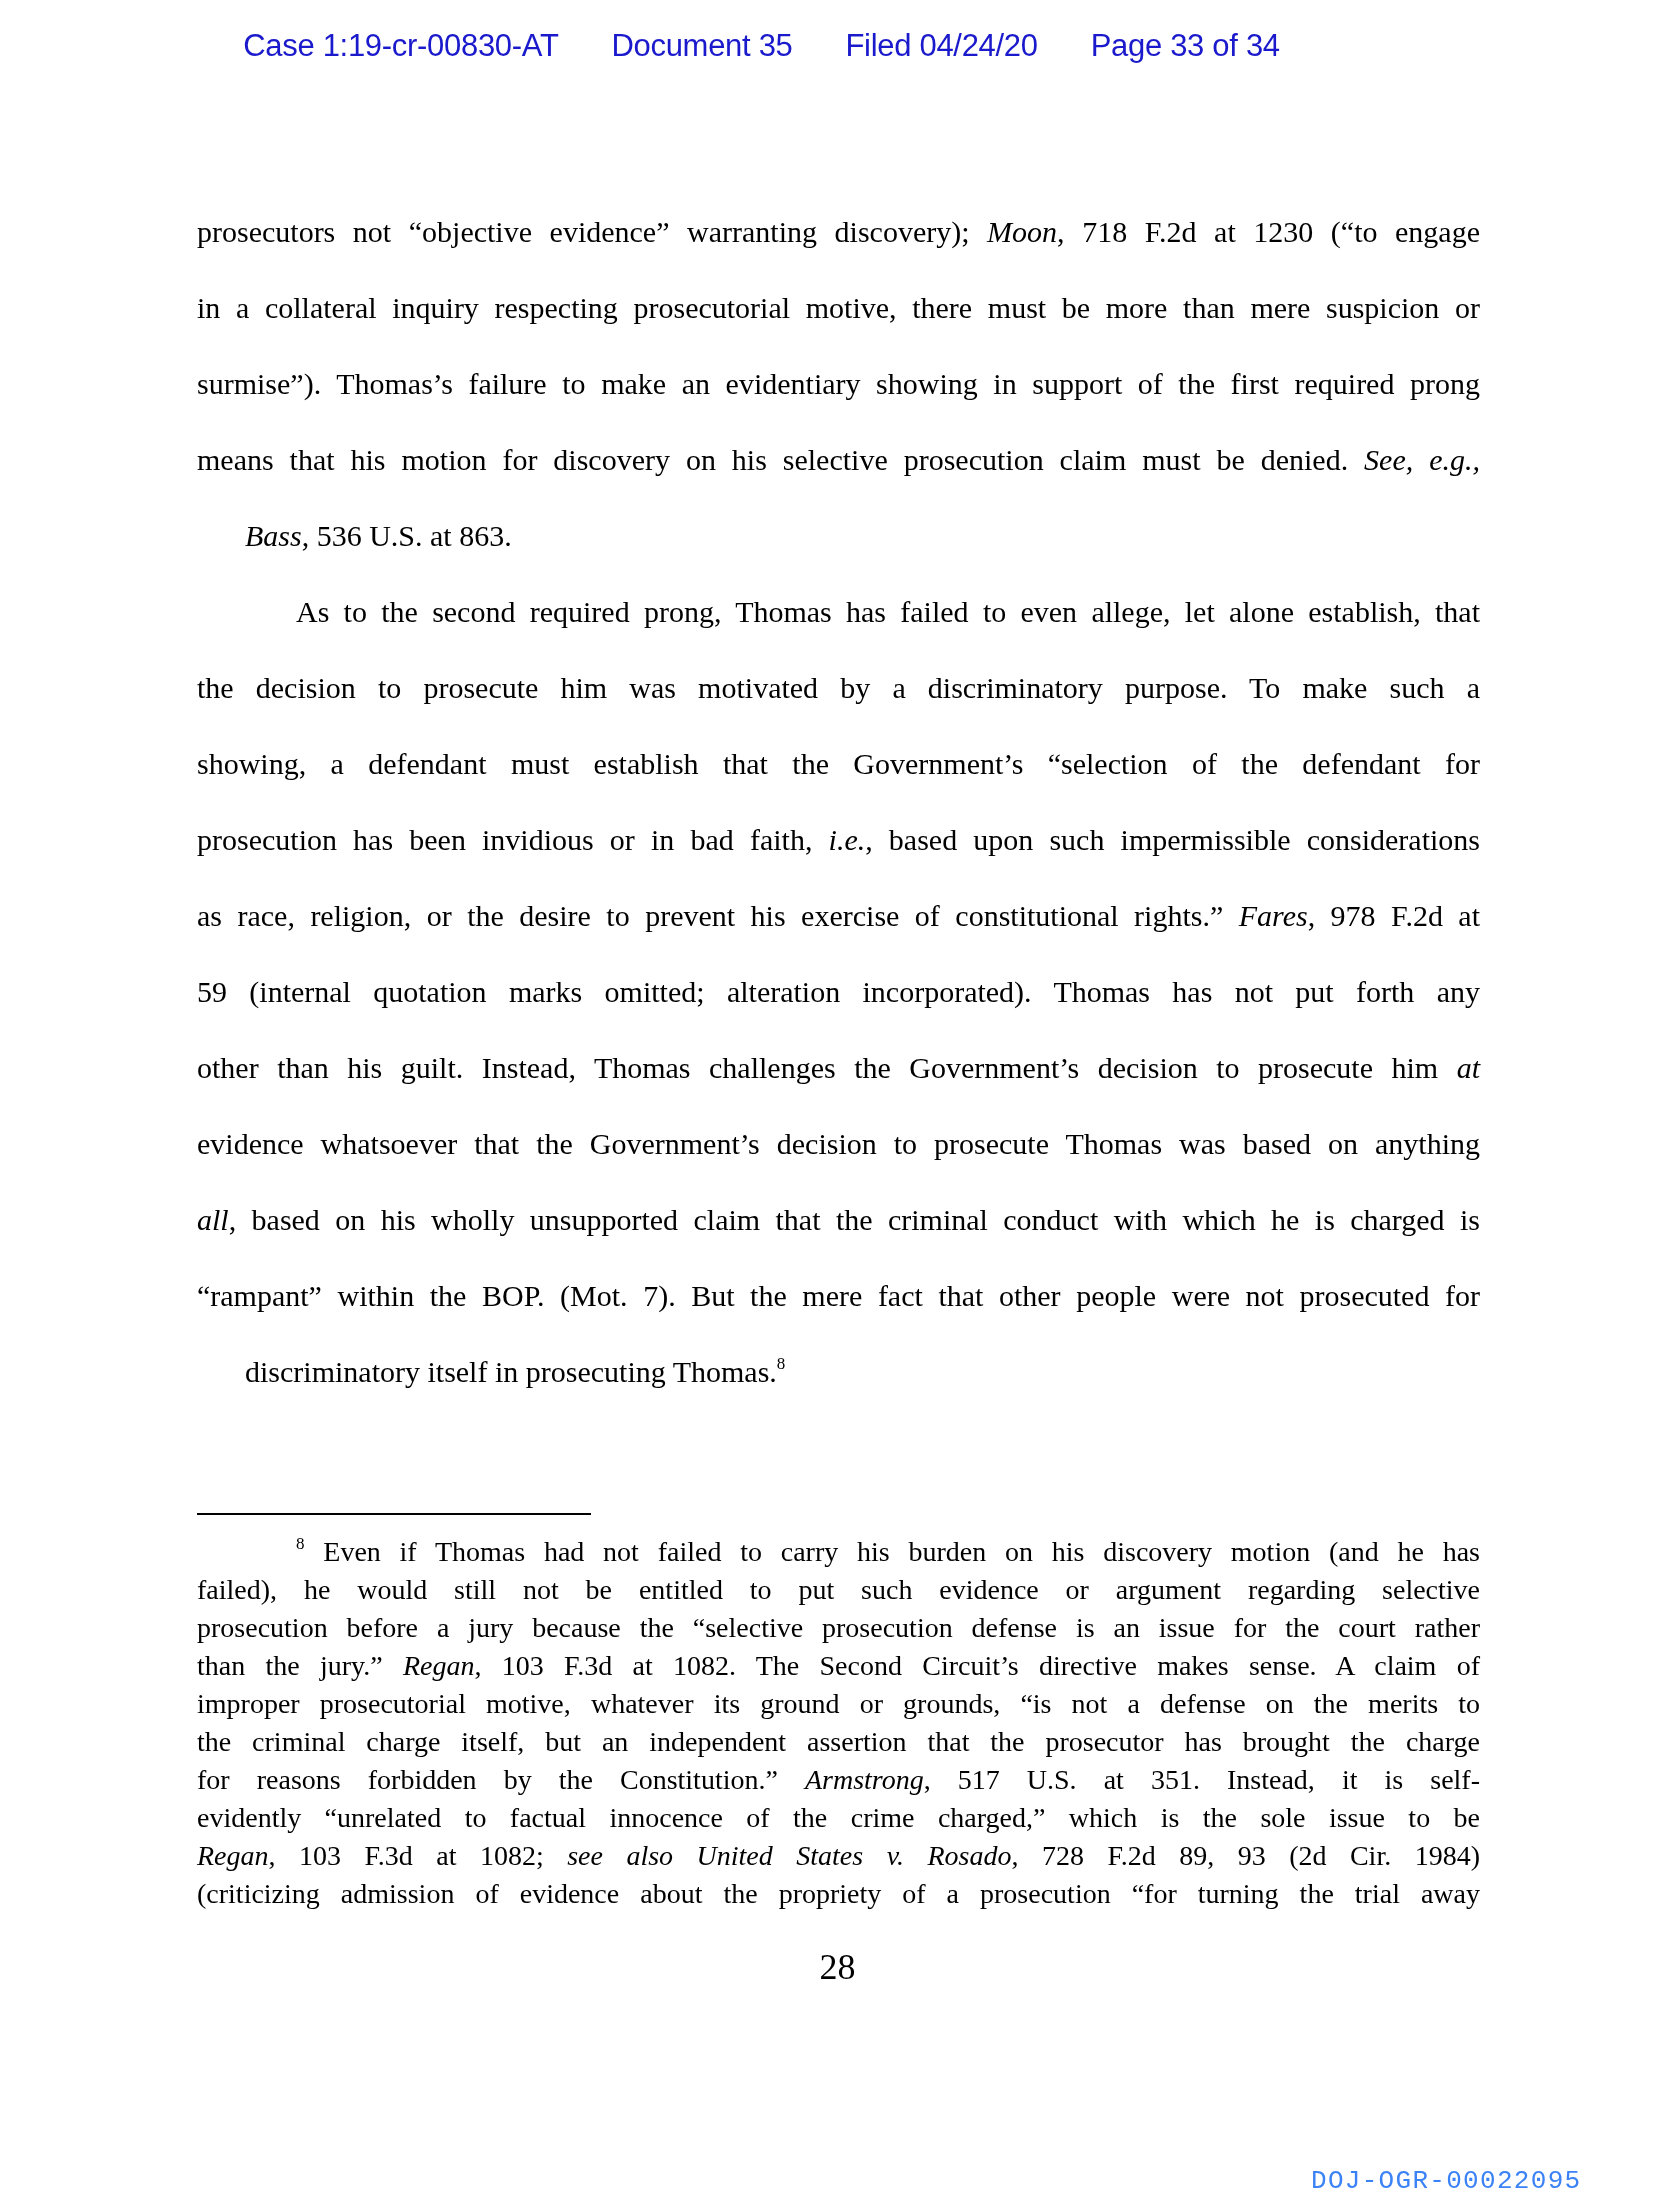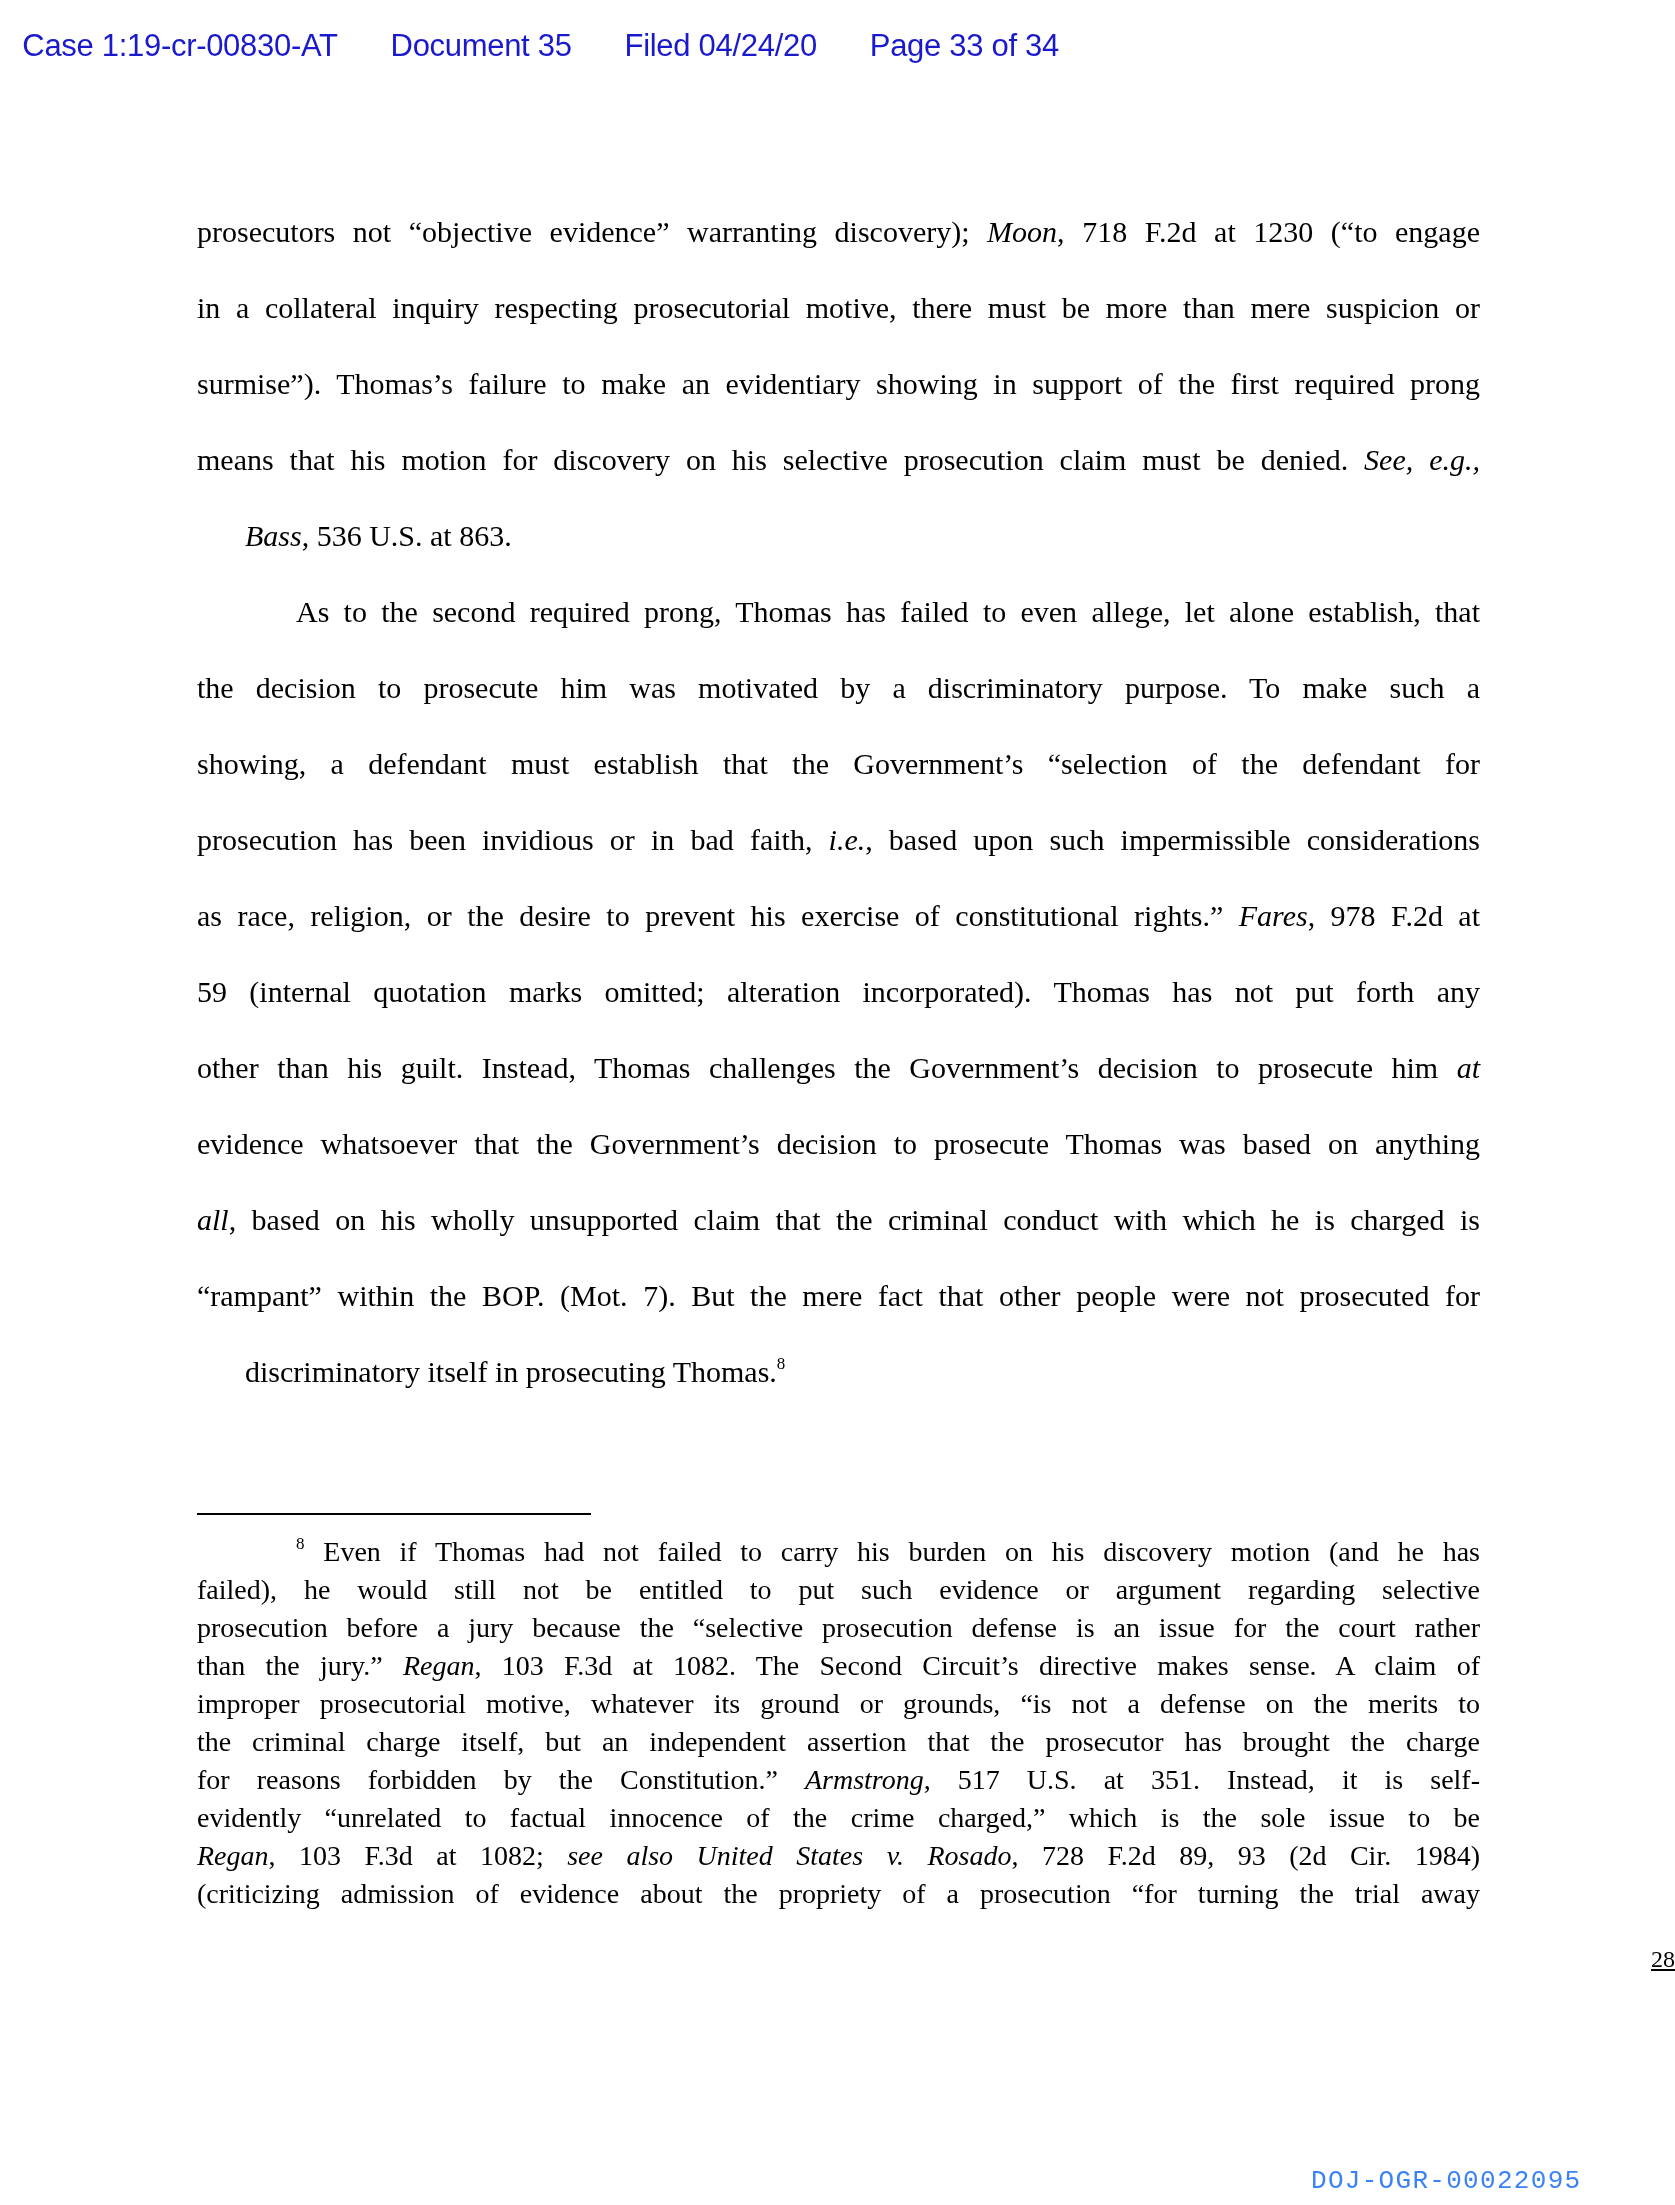--- a/index.html
+++ b/index.html
@@ -1,34 +1,34 @@
 <!DOCTYPE html>
 <html style="font-size:10.5px"><head>
 <meta charset="utf-8">
 <style>
   html, body { margin: 0; padding: 0; background: #ffffff; }
   body { width: 1675px; height: 2205px; position: relative; overflow: hidden;
          font-family: "Liberation Serif", "DejaVu Serif", serif; color: #000; }
-  .header { position: absolute; top: 28px; left: 0; width: 1523px; 
+  .header { position: absolute; top: 28px; left: 0; width: 1523px; text-align: center;
             font-family: "Liberation Sans", "DejaVu Sans", sans-serif; font-size: 31px;
             color: #1a1acc; letter-spacing: -0.3px; }
   .header span { margin: 0 22.3px; }
   .body { position: absolute; left: 197px; top: 194px; width: 1283px; }
   .line { font-size: 30px; line-height: 76px; height: 76px; white-space: nowrap;
           text-align: justify; text-align-last: justify; }
   .line.last { text-align-last: left; margin-left: 48px; }
   .line.indent { padding-left: 99px; }
   sup { font-size: 17px; vertical-align: 13px; line-height: 0; }
   .rule { position: absolute; left: 197px; top: 1513px; width: 394px; height: 2px; background: #000; }
   .footnote { position: absolute; left: 197px; top: 1533px; width: 1283px; }
   .fline { font-size: 28px; line-height: 38px; height: 38px; white-space: nowrap;
            text-align: justify; text-align-last: justify; }
   .fline.indent { padding-left: 99px; }
   .fline sup { font-size: 17px; vertical-align: 12px; }
-  .pagenum { position: absolute; top: 1946px; left: 0; width: 1675px; text-align: right; font-size: 24px; text-decoration: underline; }
+  .pagenum { position: absolute; top: 1946px; left: 0; width: 1675px; text-align: center; font-size: 36px; }
   .bates { position: absolute; top: 2166px; left: 1311px; font-family: "Liberation Mono", "DejaVu Sans Mono", monospace;
            font-size: 26px; letter-spacing: 1.3px; color: #3b82f6; }
   i { font-style: italic; }
 </style>
 </head>
 <body>
 
 <div class="header">
   <span>Case 1:19-cr-00830-AT</span>
   <span>Document 35</span>

